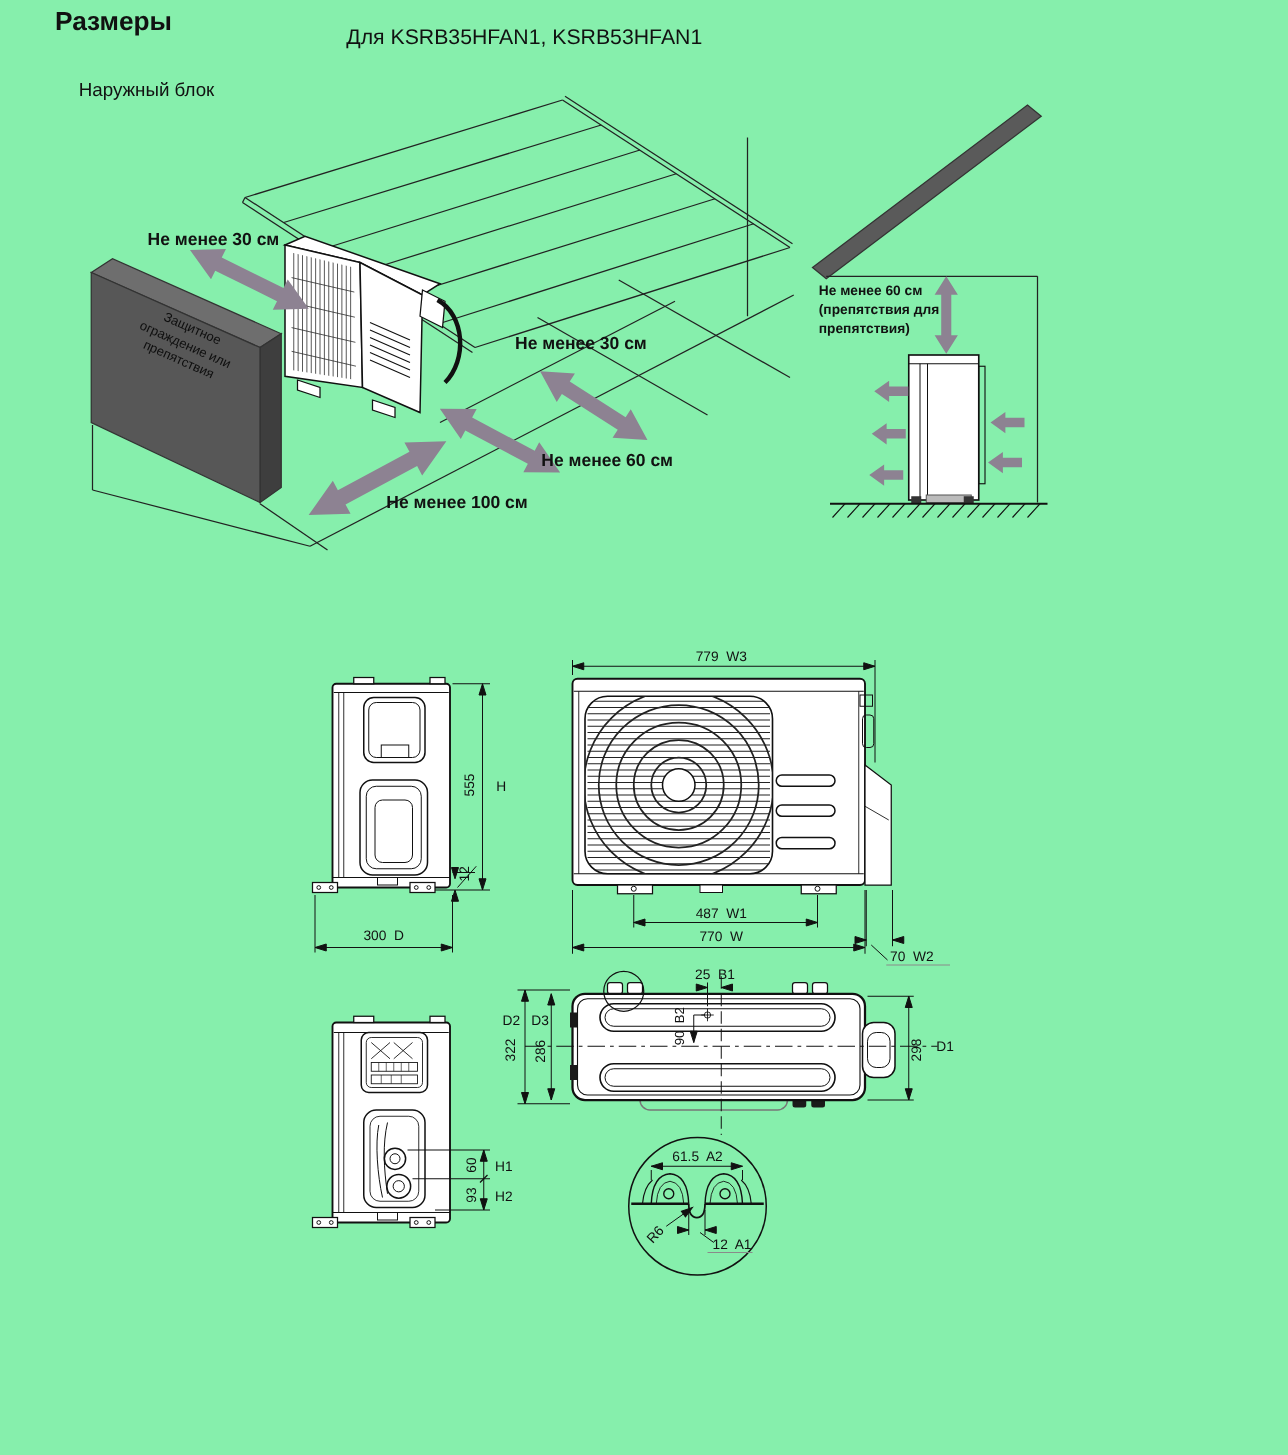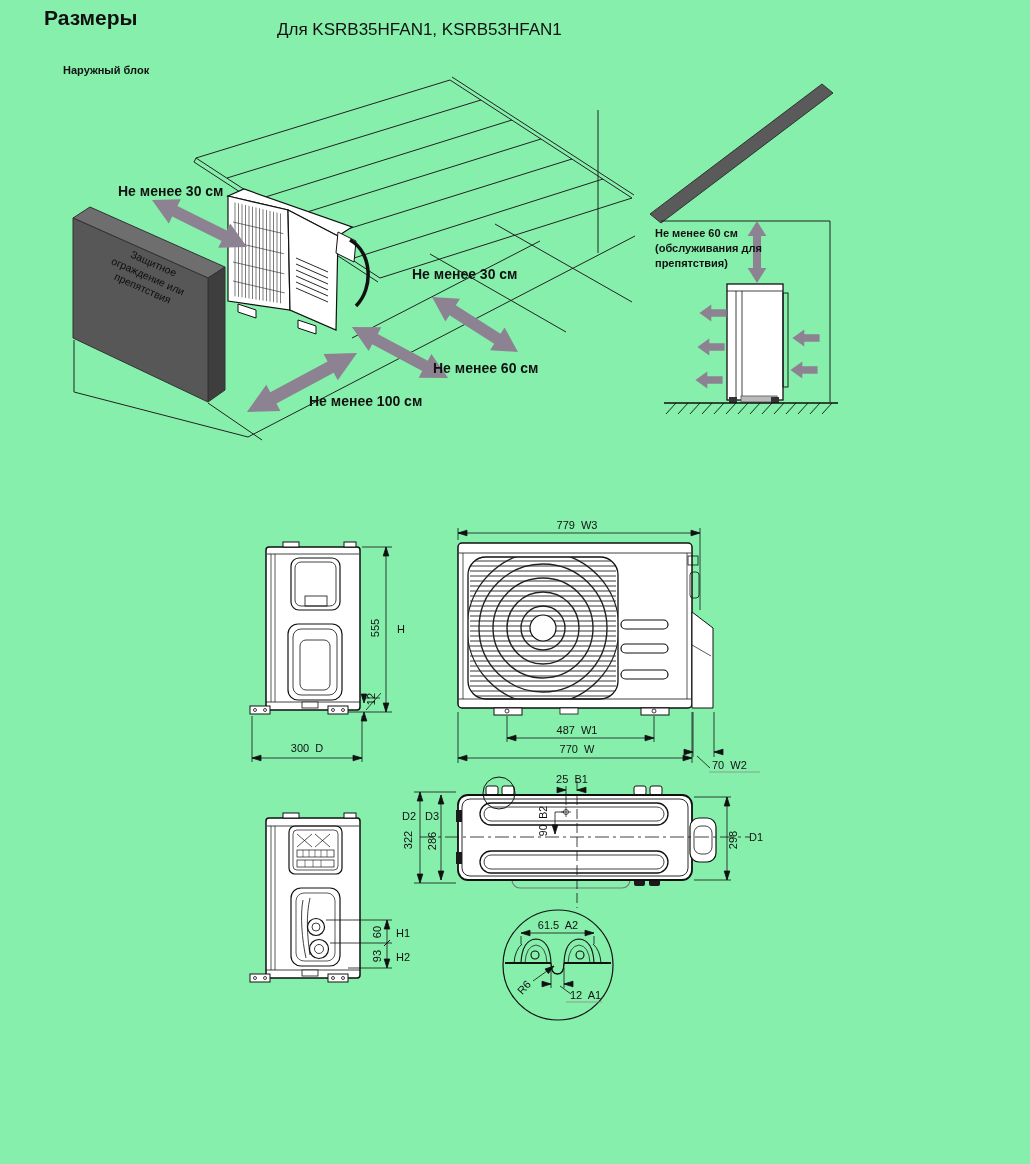--- a/index.html
+++ b/index.html
@@ -1,21 +1,21 @@
 <!DOCTYPE html>
 <html><head>
 <meta charset="utf-8">
 <style>
   html,body{margin:0;padding:0;background:#fff;}
   .page{position:relative;width:1030px;height:1164px;background:#86efac;overflow:hidden;
         font-family:"Liberation Sans",sans-serif;color:#111;}
   .abs{position:absolute;}
   .page-title{left:44px;top:6px;font-size:21px;font-weight:bold;}
   .subtitle{left:277px;top:20px;font-size:17px;}
-  .section-title{left:63px;top:64px;font-size:11px;font-weight:bold;}
+  .section-title{left:63px;top:64px;font-size:15px;font-weight:normal;}
   .lbl{position:absolute;font-size:14px;font-weight:bold;white-space:nowrap;color:#111;}
   .service-text{left:655px;top:226px;font-size:11px;font-weight:bold;line-height:15px;}
   .barrier-text{left:84px;top:256px;width:128px;transform:rotate(24deg);
                 font-size:10.5px;line-height:13.5px;text-align:center;color:#0e0e0e;}
   svg{position:absolute;left:0;top:0;}
   svg text{font-family:"Liberation Sans",sans-serif;font-size:11px;fill:#111;white-space:pre;}
   svg text.sm{font-size:10.5px;}
 </style>
 </head>
 <body>
@@ -391,17 +391,17 @@
   <div class="lbl" style="left:309px;top:393px;">Не менее 100 см</div>
 
   <div class="abs barrier-text">
     <div>Защитное</div>
     <div>ограждение или</div>
     <div>препятствия</div>
   </div>
 
   <div class="abs service-text">
     <div>Не менее 60 см</div>
-    <div>(обслуживания для</div>
+    <div>(препятствия для</div>
     <div>препятствия)</div>
   </div>
 
 </div>
 
 </body></html>

